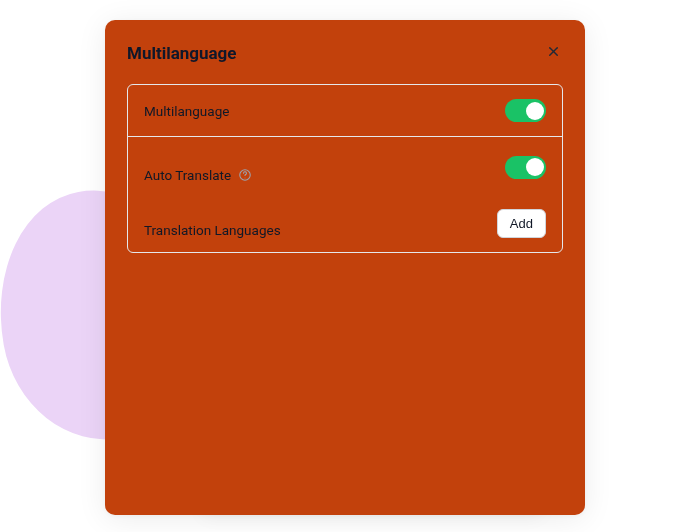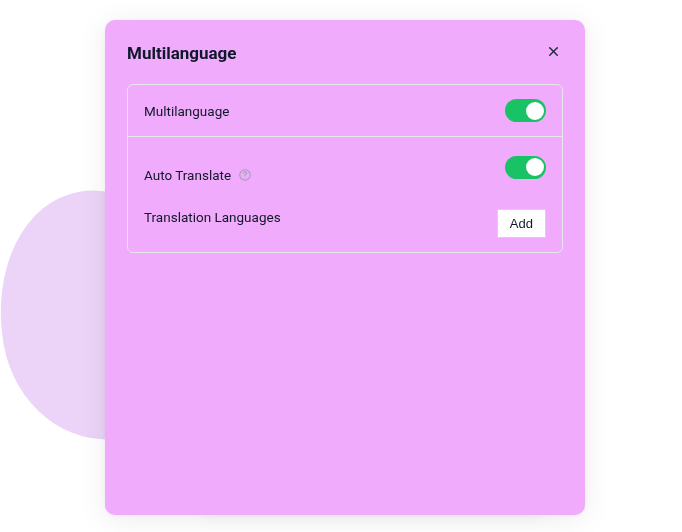--- a/index.html
+++ b/index.html
@@ -21,21 +21,21 @@
       border-radius: 50% 50% 50% 50% / 55% 45% 55% 45%;
       transform: rotate(-10deg);
       z-index: 0;
     }
     .modal {
       position: absolute;
       left: 105px;
       top: 20px;
       width: 480px;
       height: 495px;
-      background: #f0abfc;
+      background: #c2410c;
       border-radius: 10px;
       box-shadow: 0 4px 30px rgba(0,0,0,0.08), 0 1px 4px rgba(0,0,0,0.04);
       z-index: 1;
       padding: 22px 22px 0 22px;
     }
     .modal-header {
       display: flex;
       align-items: center;
       justify-content: space-between;
       padding-bottom: 20px;
@@ -72,21 +72,21 @@
       align-items: center;
       gap: 7px;
       margin-top: 16px;
     }
     .help-icon {
       color: #9ca3af;
       display: inline-flex;
     }
     .sub-row {
       display: flex;
-      align-items: flex-start;
+      align-items: flex-end;
       justify-content: space-between;
       padding: 12px 16px 14px 16px;
       font-size: 13.5px;
       color: #111827;
     }
     .toggle {
       width: 41px;
       height: 23px;
       background: #1ac266;
       border-radius: 999px;
@@ -100,21 +100,21 @@
       right: 2.5px;
       top: 2.5px;
       width: 18px;
       height: 18px;
       background: #fff;
       border-radius: 50%;
     }
     .add-btn {
       border: 1px solid #d1d5db;
       background: #fff;
-      border-radius: 0;
+      border-radius: 6px;
       padding: 6px 12px;
       font-size: 13px;
       color: #111827;
       cursor: pointer;
     }
     .dropdown {
       position: absolute;
       left: 202px;
       top: 226px;
       width: 340px;

